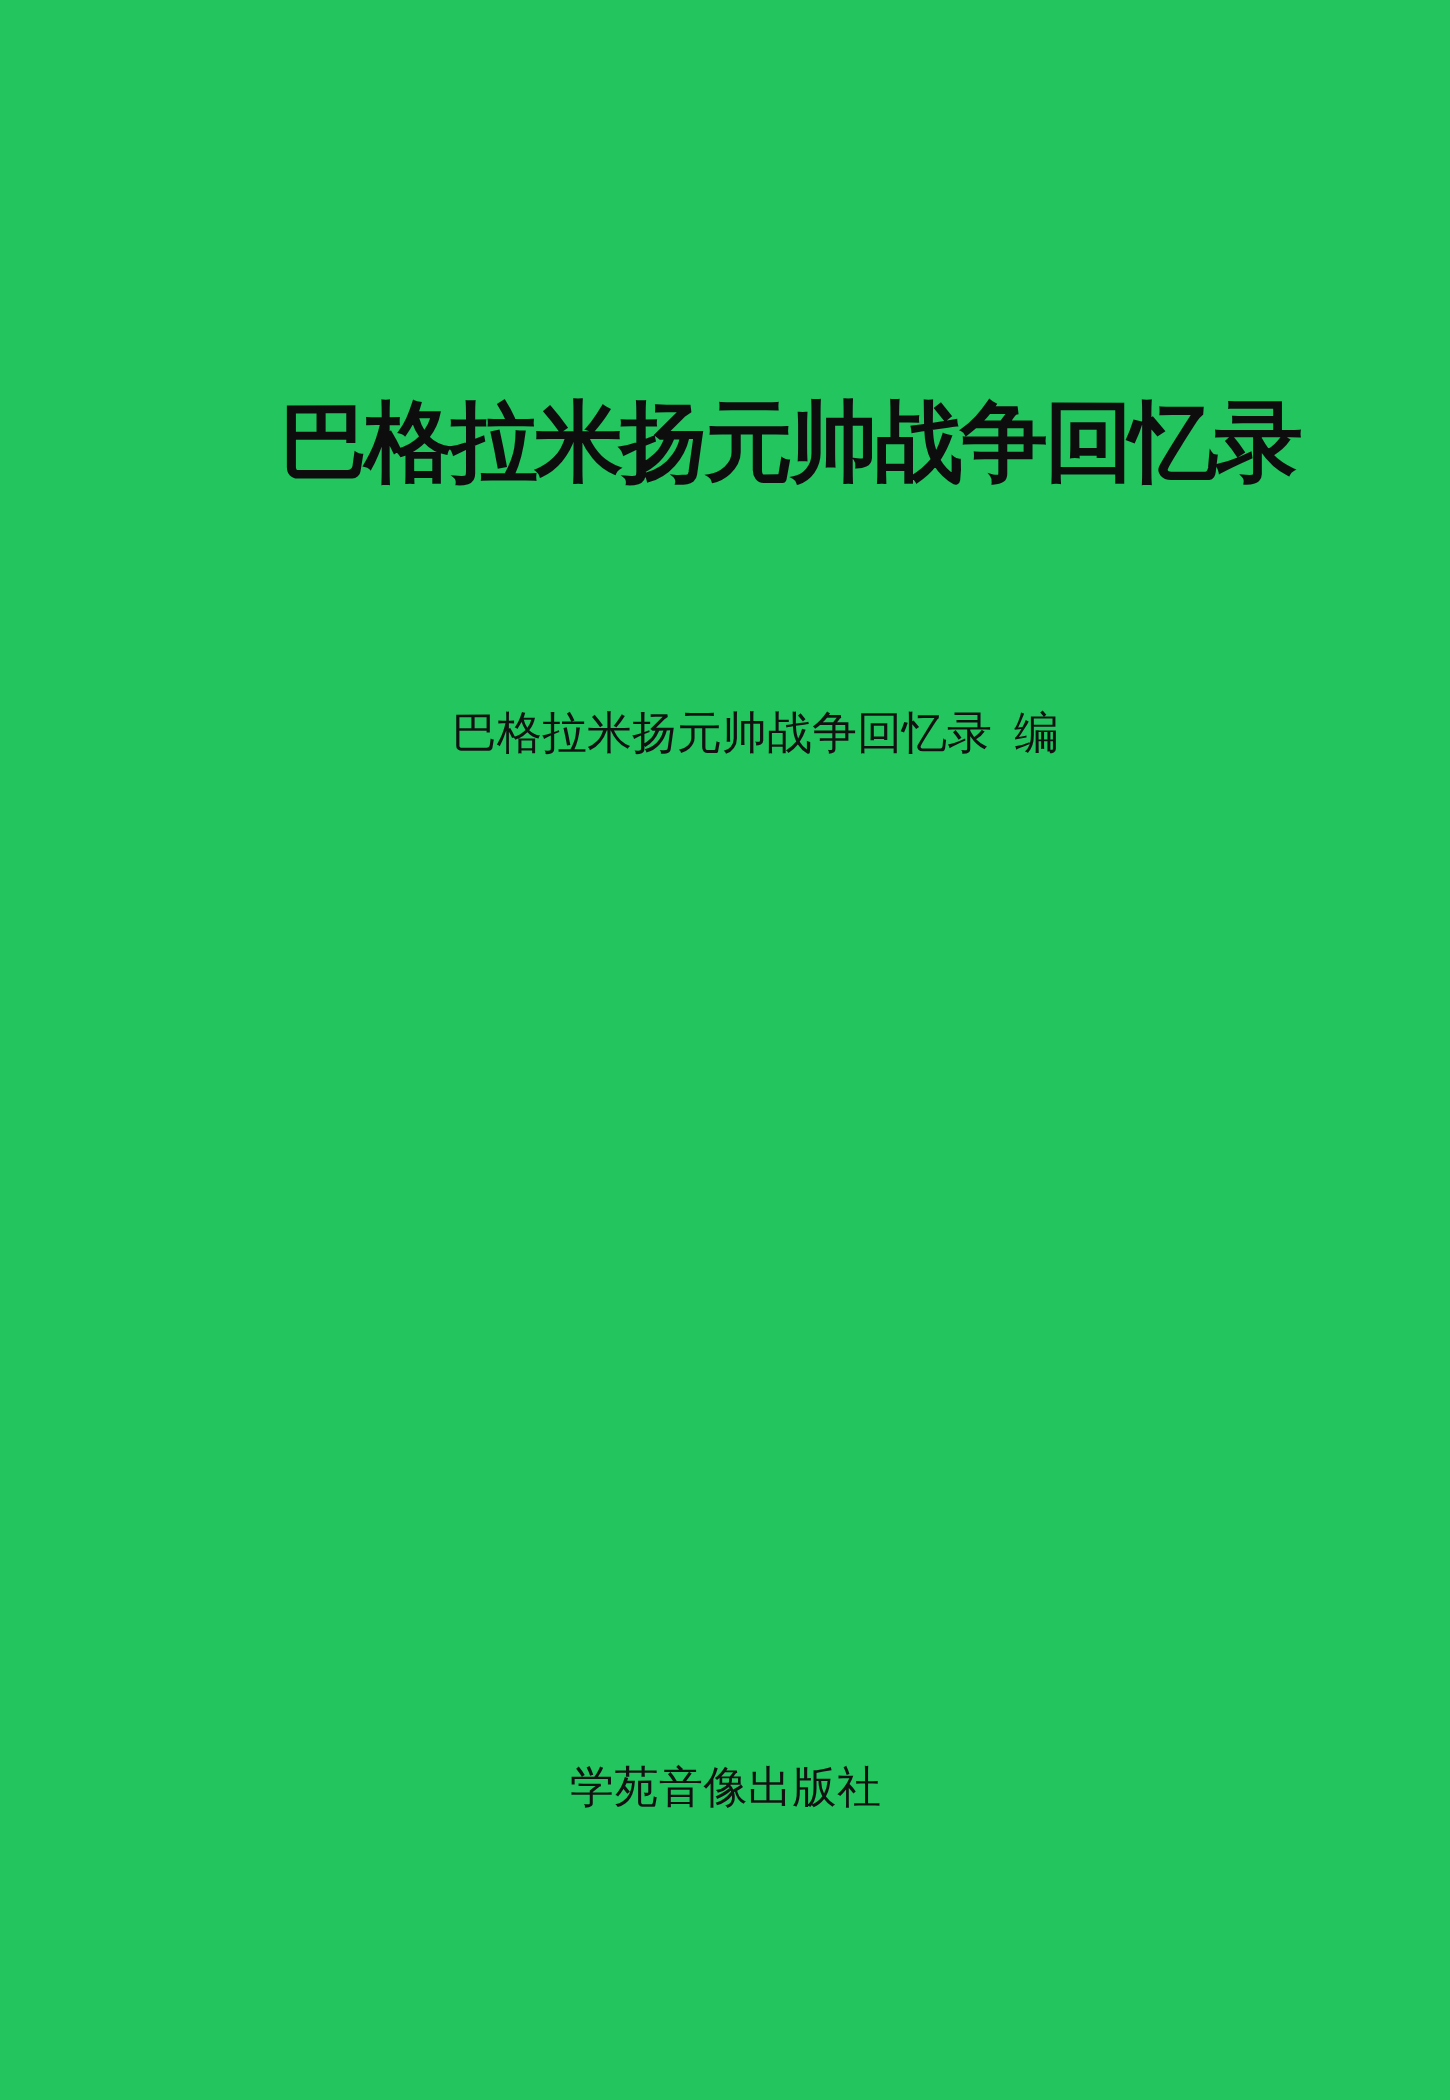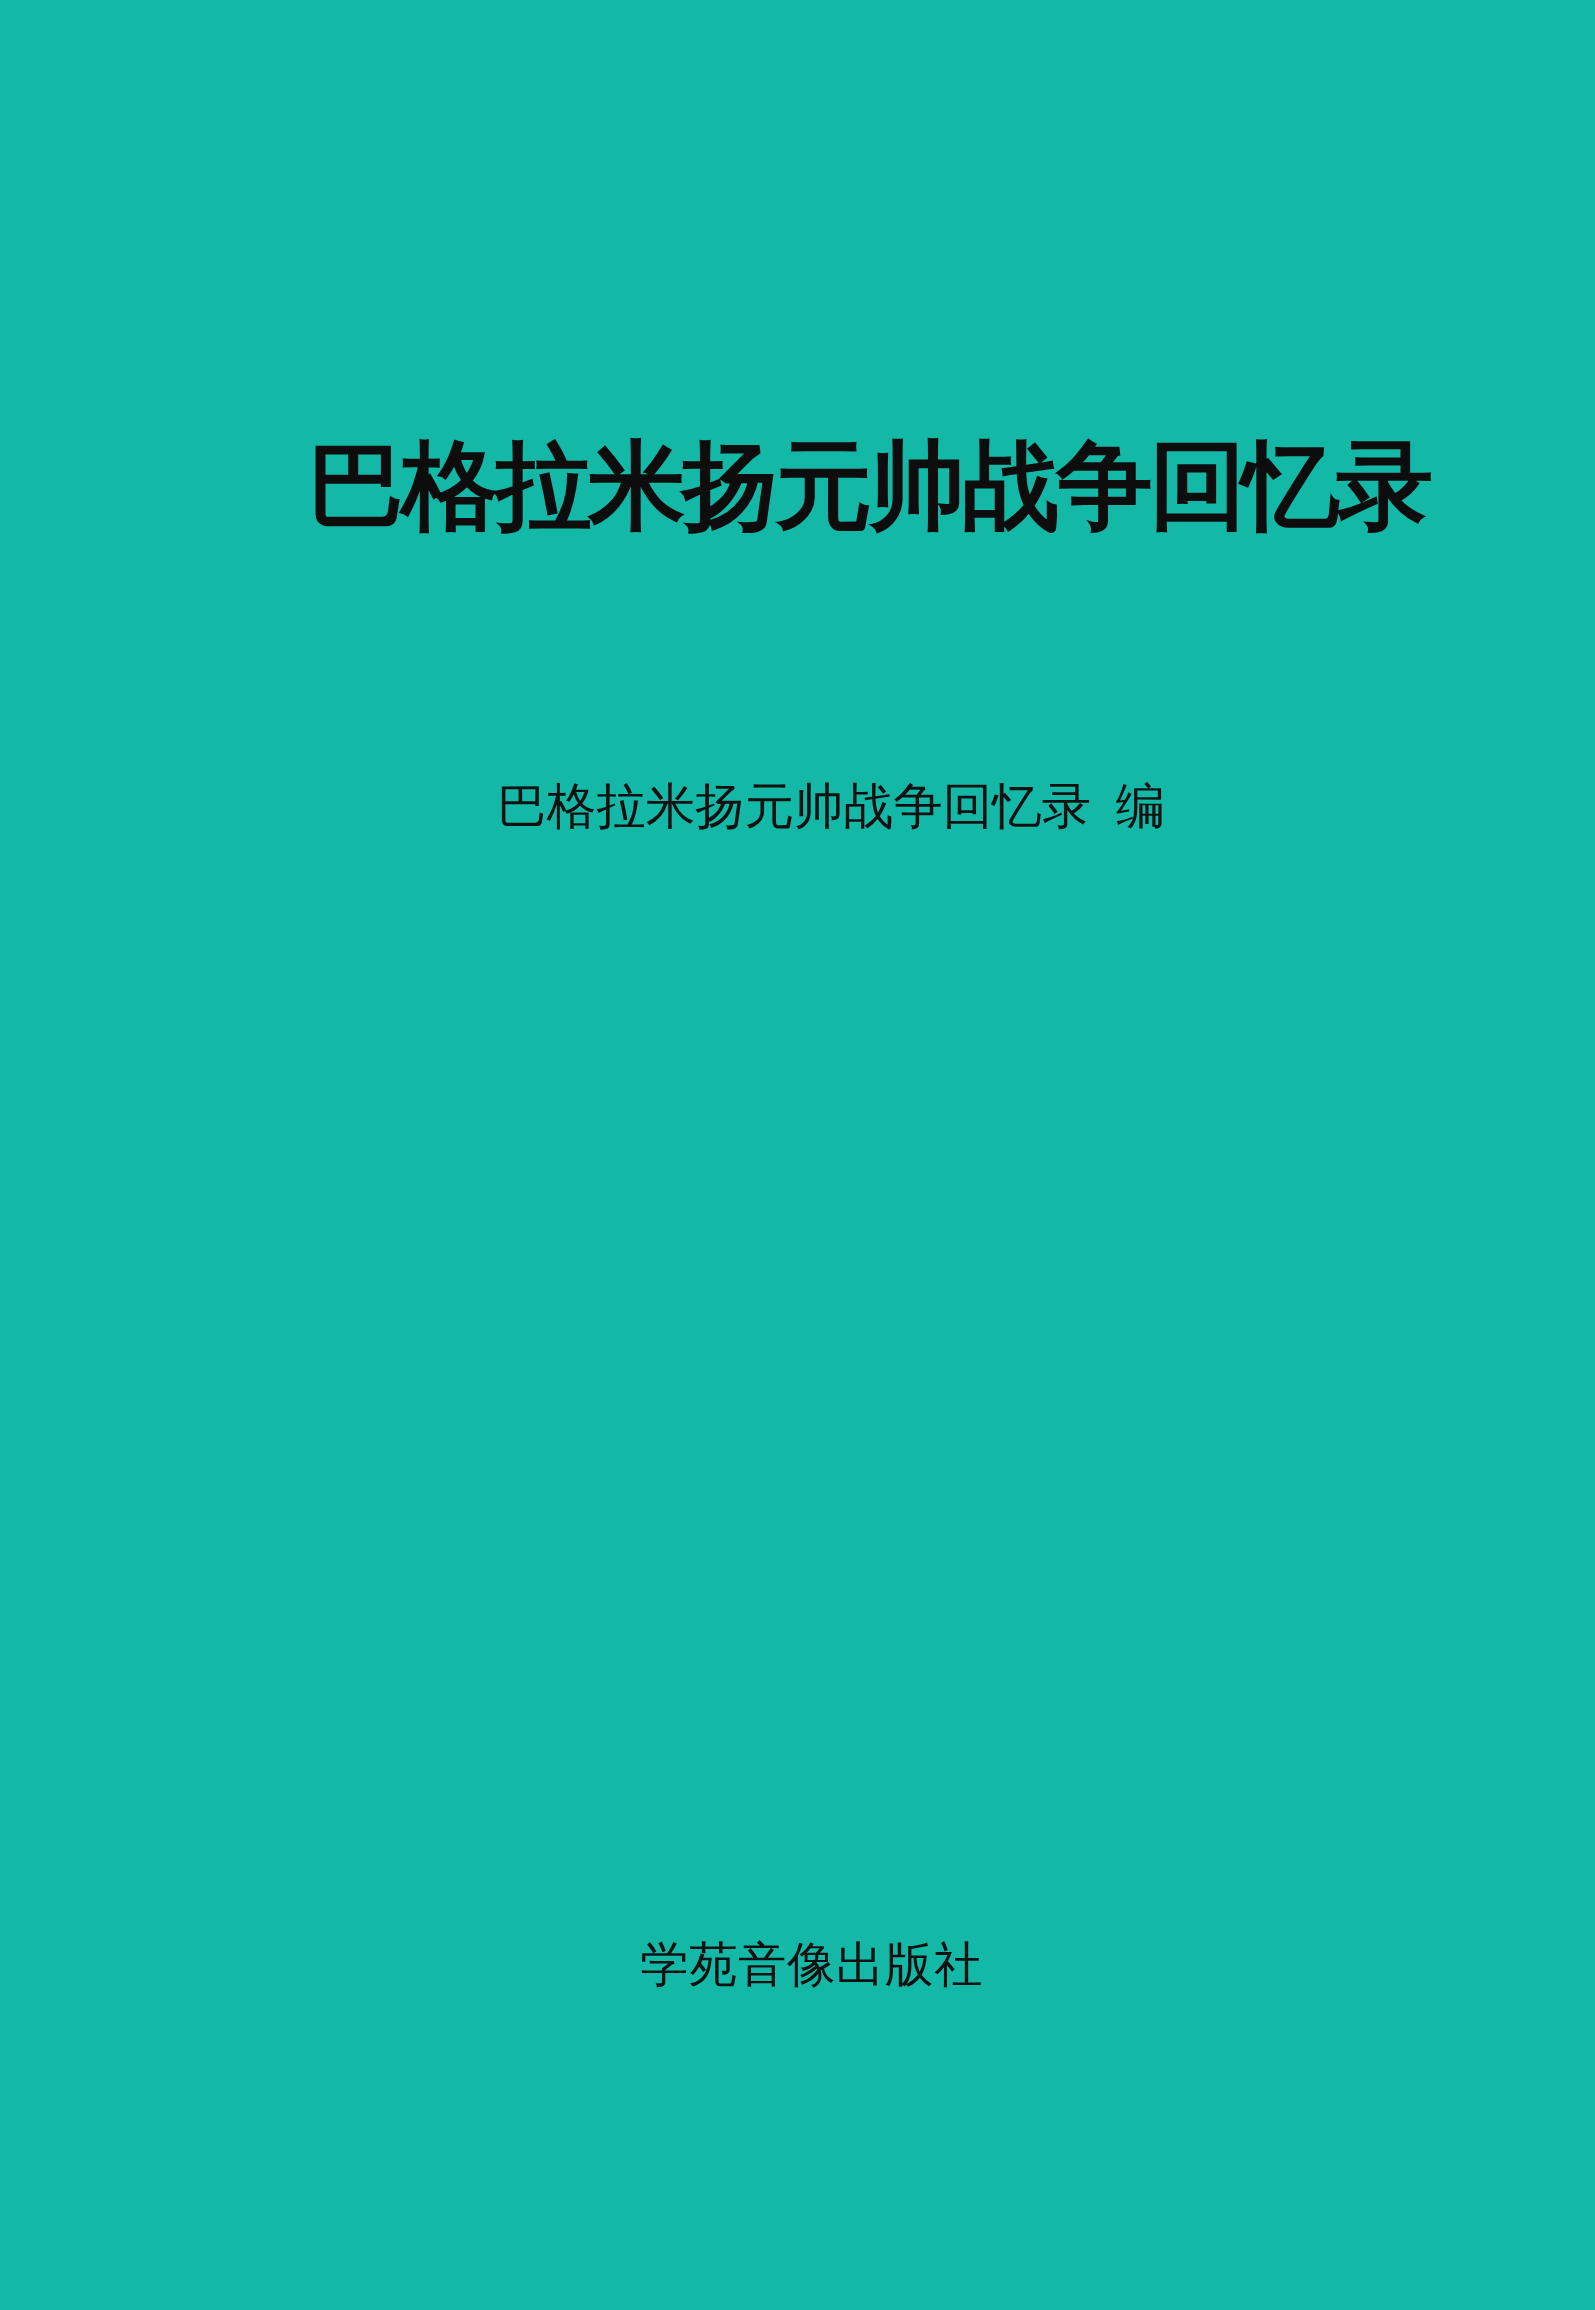--- a/index.html
+++ b/index.html
@@ -4,21 +4,21 @@
 <style>
   html, body {
     margin: 0;
     padding: 0;
     background: #ffffff;
   }
   .page {
     position: relative;
     width: 1450px;
     height: 2100px;
-    background: #14b8a6;
+    background: #22c55e;
     overflow: hidden;
     font-family: "Liberation Sans", "DejaVu Sans", sans-serif;
     color: #000000;
   }
   .book-title {
     position: absolute;
     left: 280px;
     top: 398px;
     margin: 0;
     font-size: 88px;
@@ -44,21 +44,20 @@
   .publisher {
     position: absolute;
     left: 570px;
     top: 1763px;
     font-size: 44px;
     line-height: 1.1;
     font-weight: 400;
     letter-spacing: 0.5px;
     white-space: nowrap;
     color: #111111;
-    margin-left: 12px;
   }
 </style>
 </head>
 <body>
 
 <div class="page">
 
   <h1 class="book-title">巴格拉米扬元帅战争回忆录</h1>
 
   <div class="byline">

